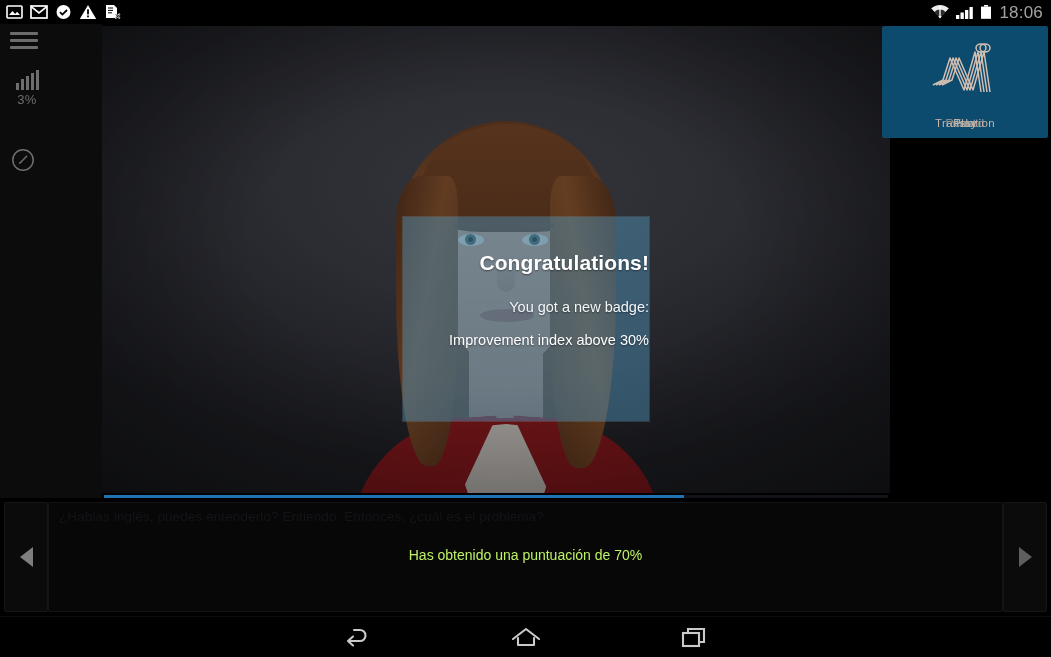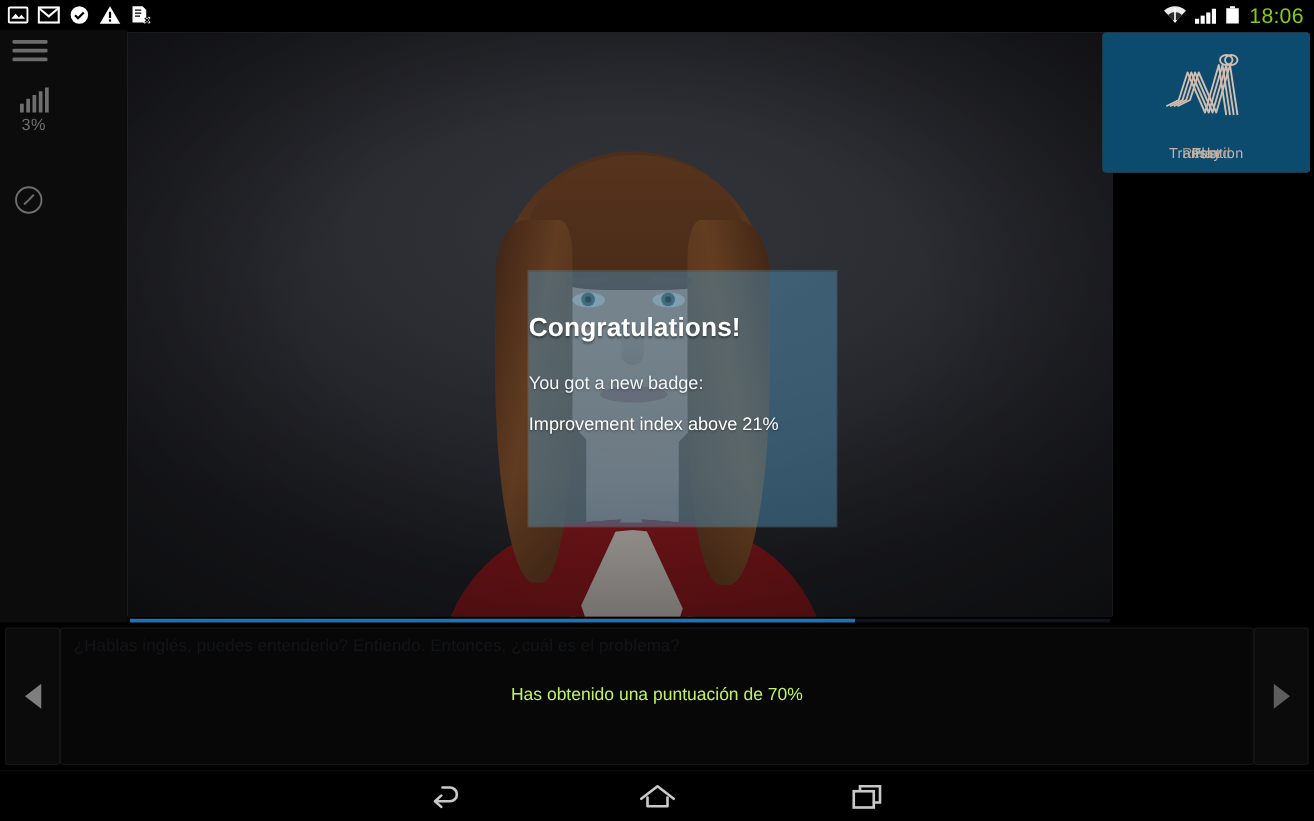--- a/index.html
+++ b/index.html
@@ -14,21 +14,21 @@
   .statusbar {
     position:absolute; left:0; top:0; width:1051px; height:24px;
     background:#000; display:flex; align-items:center;
   }
   .status-left { display:flex; align-items:center; gap:7px; padding-left:6px; }
   .status-right {
     margin-left:auto; display:flex; align-items:center; gap:5px; padding-right:8px;
   }
   .sicon { display:block; }
   .clock {
-    color:#84cc16; font-size:17px; letter-spacing:.2px; font-family:"Liberation Sans",sans-serif;
+    color:#a3a3a3; font-size:17px; letter-spacing:.2px; font-family:"Liberation Sans",sans-serif;
     line-height:1; padding-left:2px;
   }
 
   
   .rail {
     position:absolute; left:0; top:24px; width:102px; height:474px;
     background:#0c0c0c;
   }
   .rail-hamburger {
     position:absolute; left:10px; top:4px; width:28px; height:24px;
@@ -129,23 +129,22 @@
   .stage-shadow {
     position:absolute; inset:0;
     background:rgba(0,0,0,.30); pointer-events:none;
   }
 
   
   .dialog {
     position:absolute; left:403px; top:217px; width:246px; height:204px;
     background:rgba(80,150,190,.46);
     box-shadow:0 0 0 1px rgba(120,180,210,.22);
-    display:flex; flex-direction:column; align-items:flex-start;
+    display:flex; flex-direction:column; align-items:flex-end;
     padding-top:34px;
-    margin-left:20px;
   }
   .dlg-title {
     color:#ffffff; font-size:21px; font-weight:bold; letter-spacing:.1px;
     text-shadow:0 1px 2px rgba(0,0,0,.45);
   }
   .dlg-sub {
     color:#f2f7fa; font-size:14.5px; margin-top:24px;
     text-shadow:0 1px 2px rgba(0,0,0,.45);
   }
   .dlg-badge {
@@ -321,21 +320,21 @@
       <div class="nose"></div>
       <div class="mouth"></div>
     </div>
     <div class="vignette"></div>
     <div class="stage-shadow"></div>
   </div>
 
   <div class="dialog">
     <div class="dlg-title">Congratulations!</div>
     <div class="dlg-sub">You got a new badge:</div>
-    <div class="dlg-badge">Improvement index above 21%</div>
+    <div class="dlg-badge">Improvement index above 30%</div>
   </div>
 
   <div class="progress-wrap">
     <div class="progress-fill" id="progfill" style="width: 74%; background: rgb(31, 115, 176);"></div>
   </div>
 
   <div class="actions">
 
     <div class="action act-play" style="background: rgb(6, 64, 99);">
       <div class="glyph">

